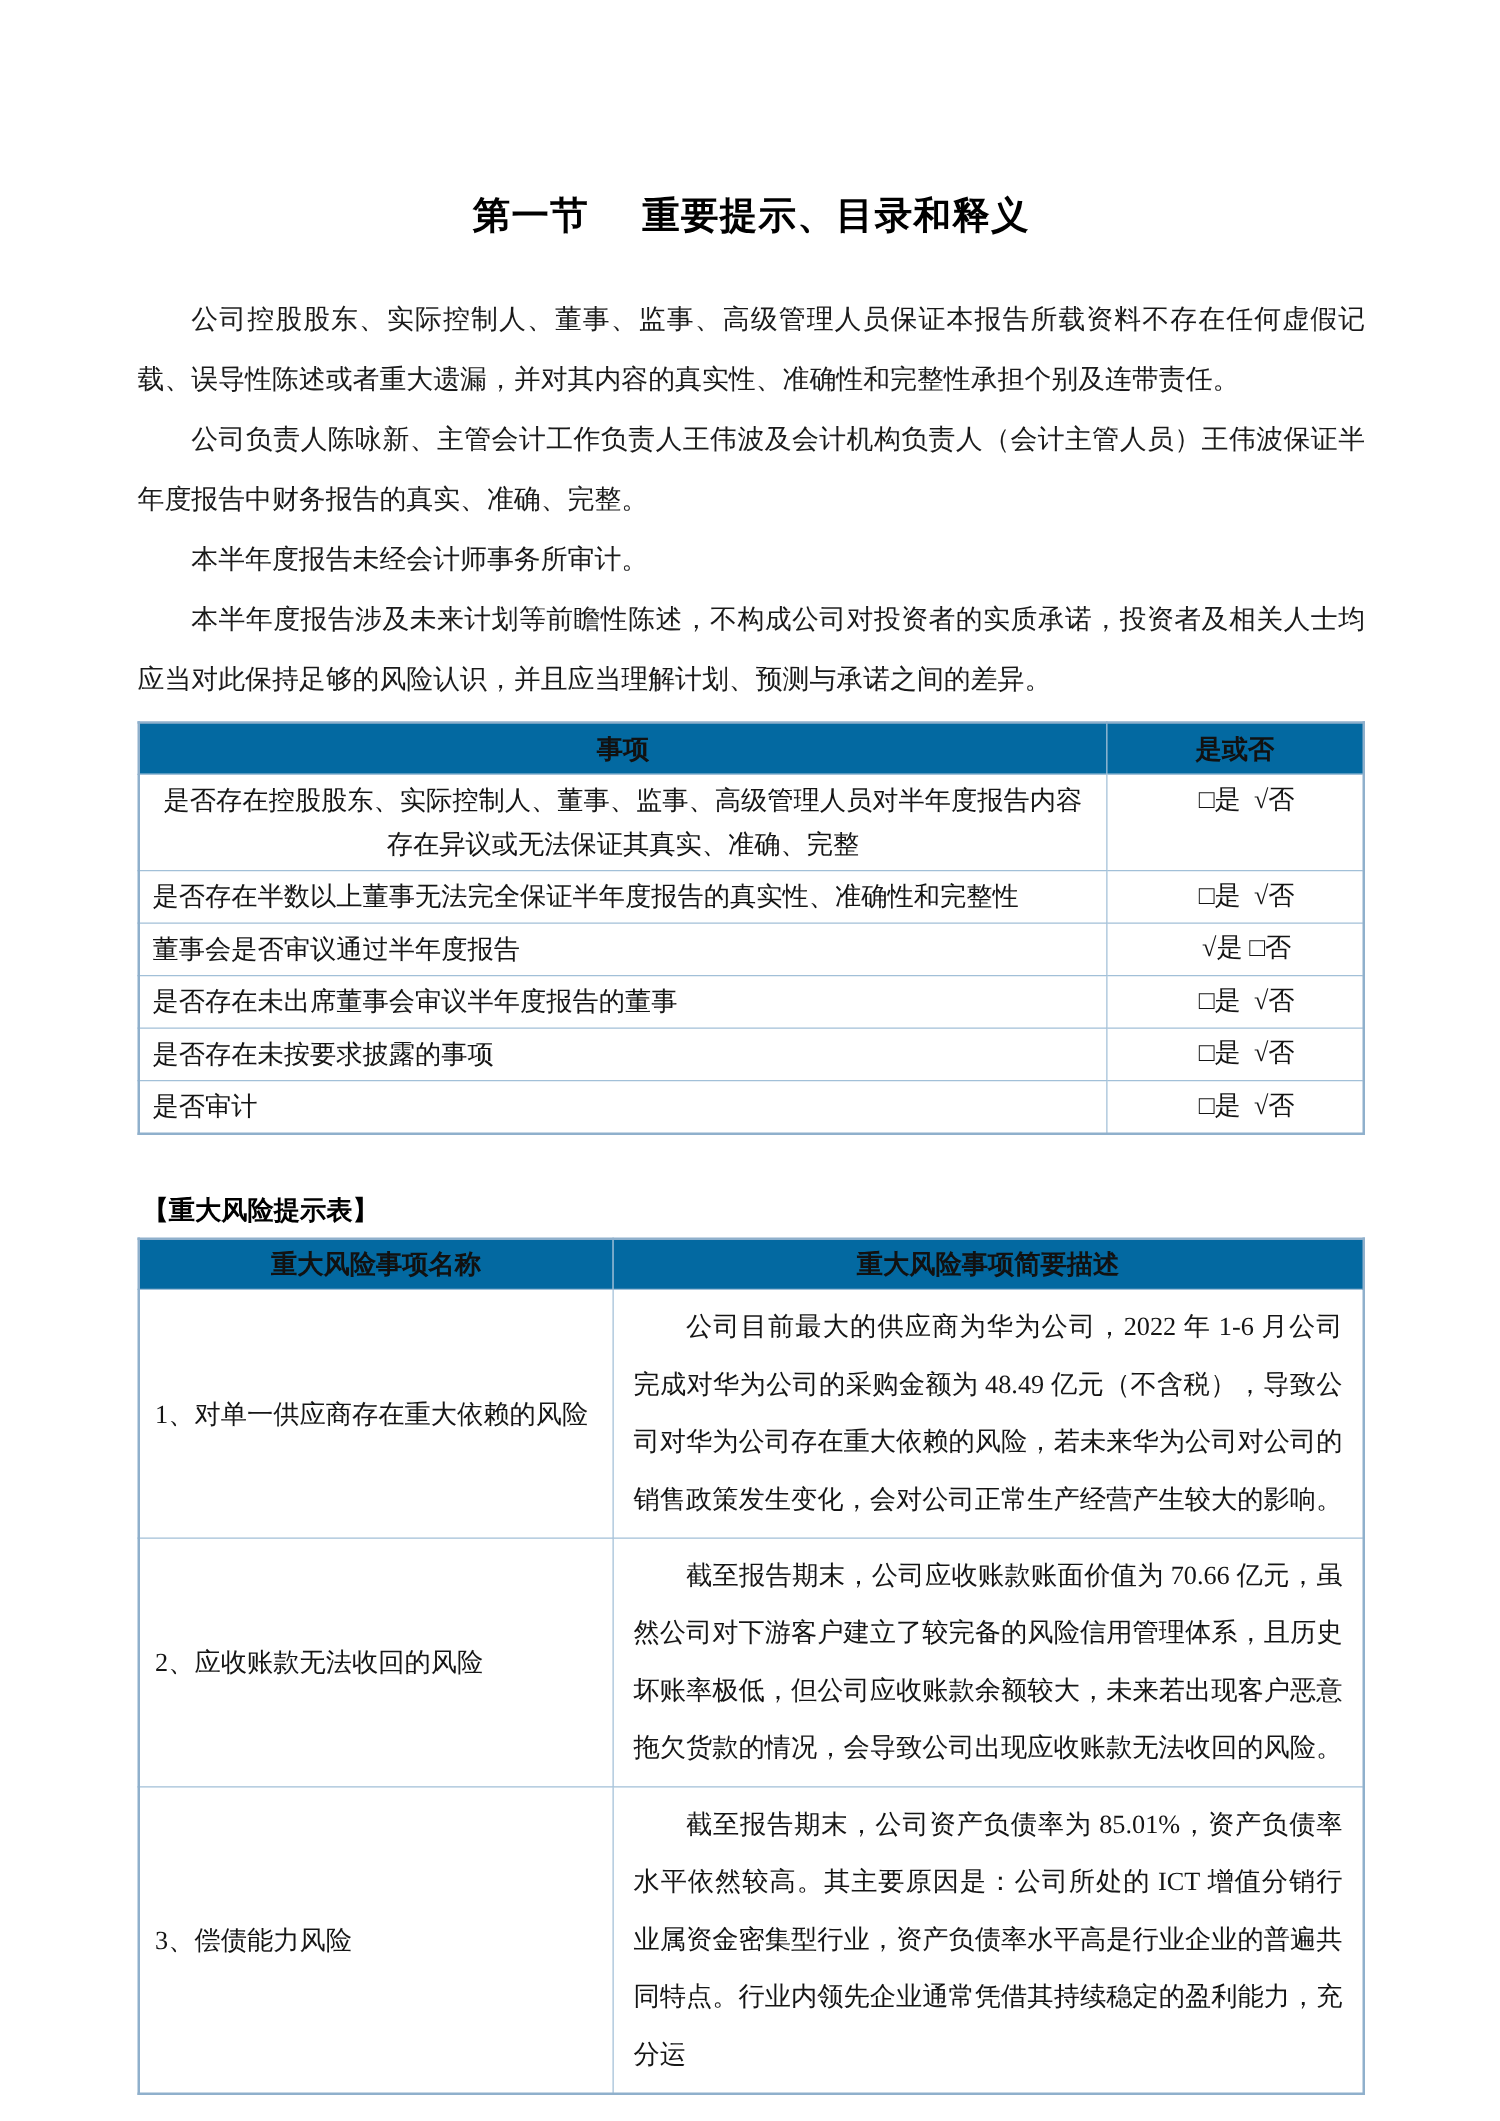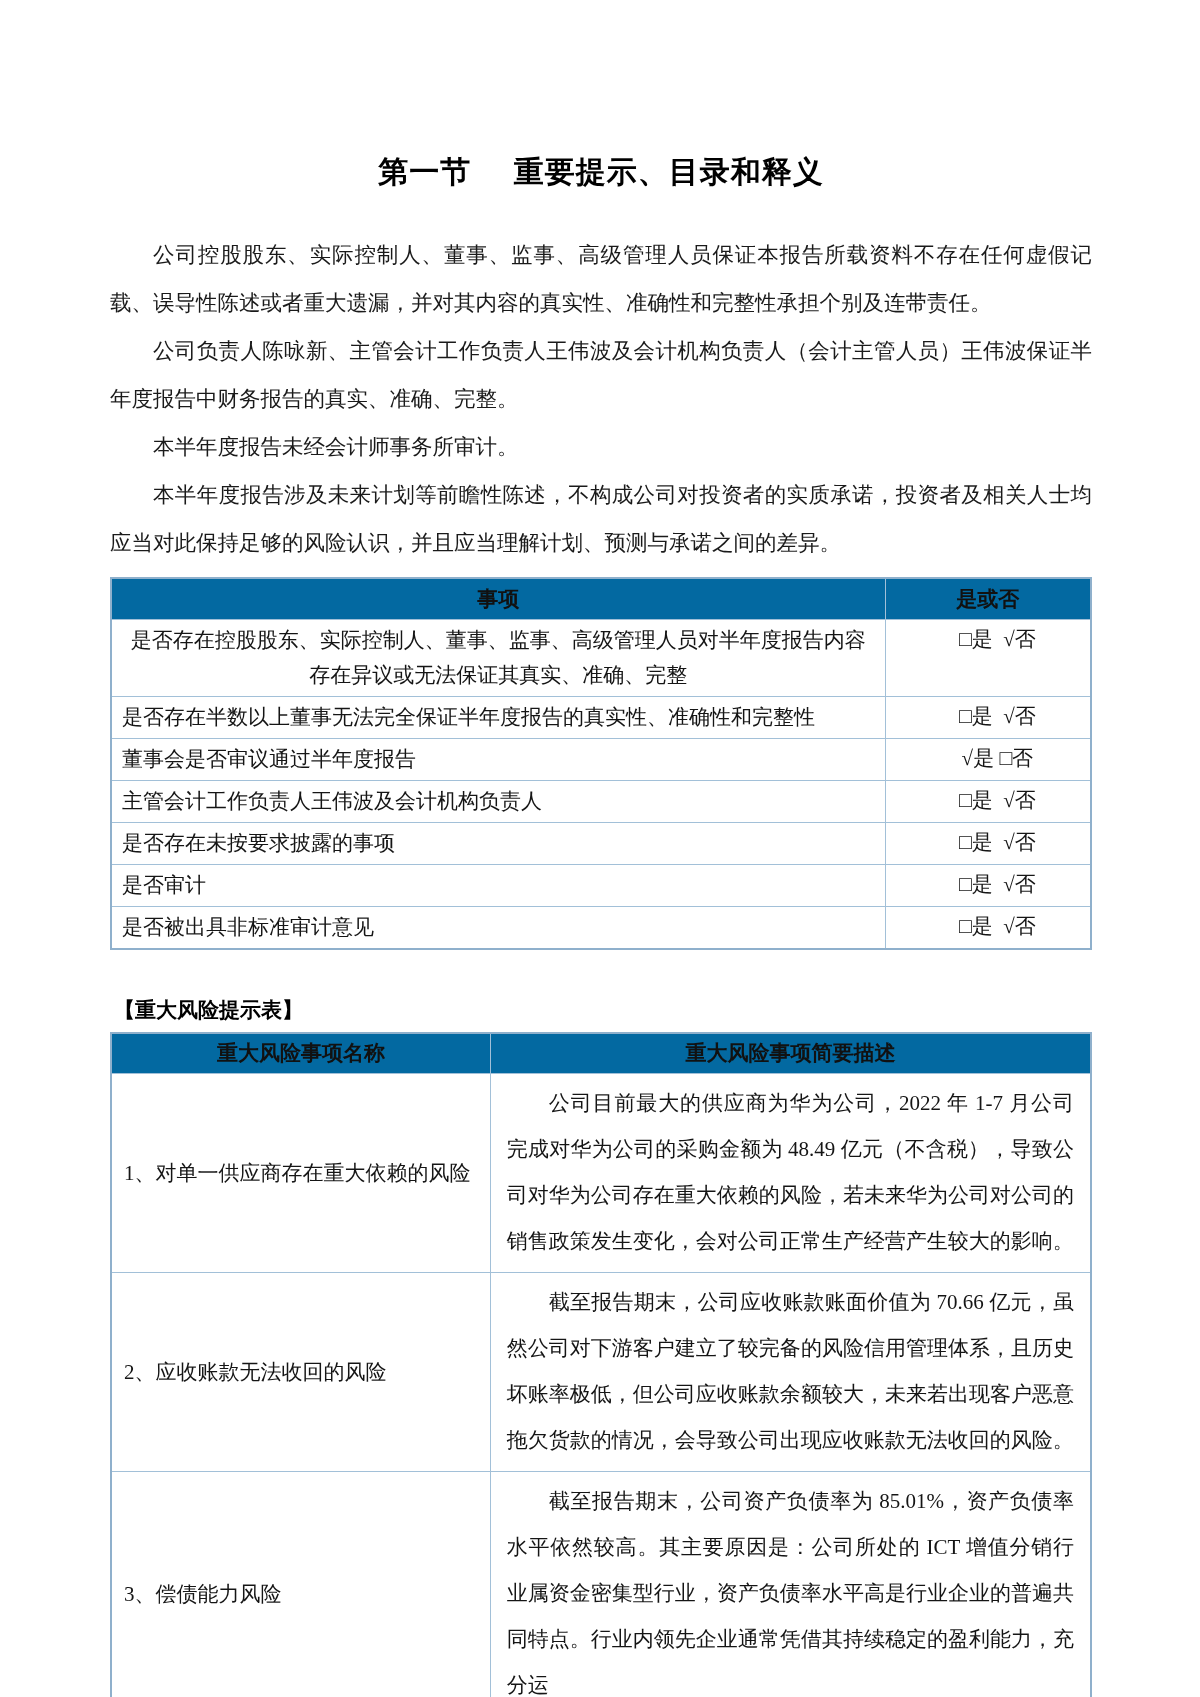--- a/index.html
+++ b/index.html
@@ -125,33 +125,29 @@
       </tr>
       <tr class="short">
         <td class="item">是否存在半数以上董事无法完全保证半年度报告的真实性、准确性和完整性</td>
         <td class="ans">□是  √否</td>
       </tr>
       <tr class="short">
         <td class="item">董事会是否审议通过半年度报告</td>
         <td class="ans">√是 □否</td>
       </tr>
       <tr class="short">
-        <td class="item">主管会计工作负责人王伟波及会计机构负责人</td>
+        <td class="item">是否存在未出席董事会审议半年度报告的董事</td>
         <td class="ans">□是  √否</td>
       </tr>
       <tr class="short">
         <td class="item">是否存在未按要求披露的事项</td>
         <td class="ans">□是  √否</td>
       </tr>
       <tr class="short">
         <td class="item">是否审计</td>
-        <td class="ans">□是  √否</td>
-      </tr>
-      <tr class="short">
-        <td class="item">是否被出具非标准审计意见</td>
         <td class="ans">□是  √否</td>
       </tr>
     </tbody>
   </table>
 
   <div class="risk-heading">【重大风险提示表】</div>
 
   <table class="tbl t2">
     <colgroup>
         <col class="c-name">
@@ -160,21 +156,21 @@
     <thead>
       <tr>
         <th>重大风险事项名称</th>
         <th>重大风险事项简要描述</th>
       </tr>
     </thead>
     <tbody>
       <tr class="r1">
         <td class="name">1、对单一供应商存在重大依赖的风险</td>
         <td class="desc">
-          <p class="desc-text">公司目前最大的供应商为华为公司，2022 年 1-7 月公司完成对华为公司的采购金额为 48.49 亿元（不含税），导致公司对华为公司存在重大依赖的风险，若未来华为公司对公司的销售政策发生变化，会对公司正常生产经营产生较大的影响。</p>
+          <p class="desc-text">公司目前最大的供应商为华为公司，2022 年 1-6 月公司完成对华为公司的采购金额为 48.49 亿元（不含税），导致公司对华为公司存在重大依赖的风险，若未来华为公司对公司的销售政策发生变化，会对公司正常生产经营产生较大的影响。</p>
         </td>
       </tr>
       <tr class="r2">
         <td class="name">2、应收账款无法收回的风险</td>
         <td class="desc">
           <p class="desc-text">截至报告期末，公司应收账款账面价值为 70.66 亿元，虽然公司对下游客户建立了较完备的风险信用管理体系，且历史坏账率极低，但公司应收账款余额较大，未来若出现客户恶意拖欠货款的情况，会导致公司出现应收账款无法收回的风险。</p>
         </td>
       </tr>
       <tr class="r3">
         <td class="name">3、偿债能力风险</td>

